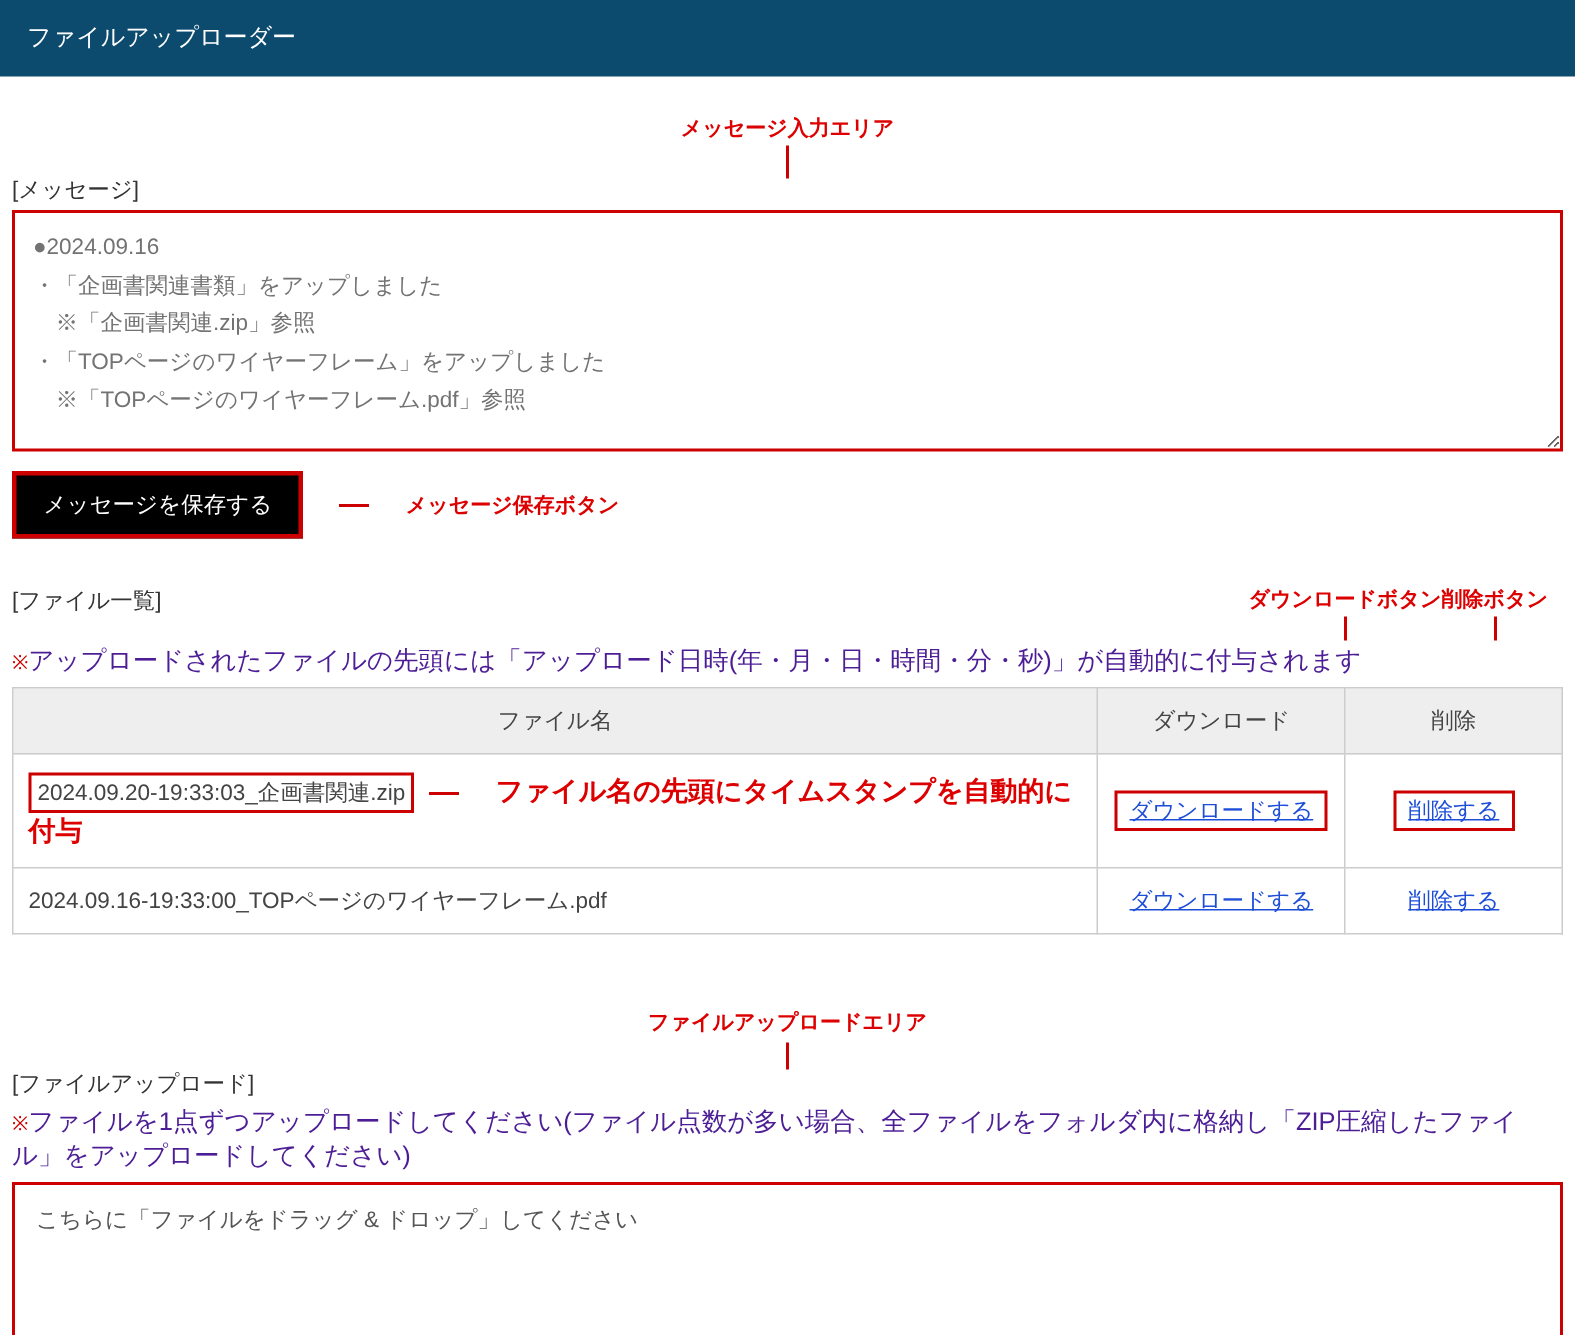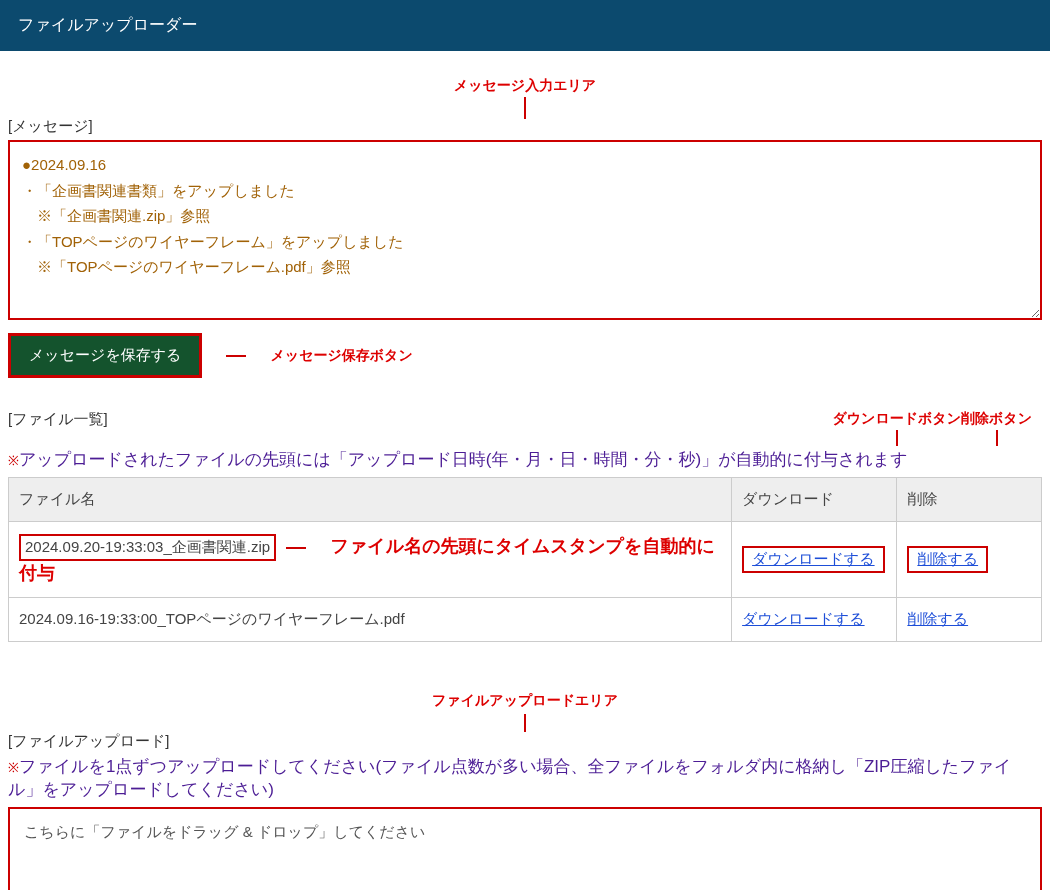--- a/index.html
+++ b/index.html
@@ -35,45 +35,45 @@
     }
     .annotation-center {
       text-align: center;
       margin: 18px 0 4px 0;
     }
     .message-area-wrap {
       position: relative;
     }
     .message-textarea {
       width: 100%;
-      height: 180px;
+      height: 161px;
       border: 2px solid #c00;
       padding: 10px 12px;
       font-size: 15px;
       line-height: 1.7;
       resize: both;
       font-family: inherit;
-      color: #a16207;
+      color: #737373;
     }
     .annotation-line-v {
       width: 2px;
       height: 22px;
       background: #c00;
       margin: 0 auto;
       margin-top: -2px;
       margin-bottom: -2px;
     }
     .save-button-row {
       display: flex;
       align-items: center;
       gap: 18px;
       margin-top: 10px;
     }
     .save-button {
-      background: #14532d;
+      background: #000000;
       color: #fff;
       border: 3px solid #c00;
       padding: 10px 18px;
       font-size: 15px;
       cursor: pointer;
     }
     .section-gap {
       height: 32px;
     }
     .note-red {
@@ -86,21 +86,21 @@
     }
     .file-table {
       width: 100%;
       border-collapse: collapse;
       margin-top: 6px;
     }
     .file-table th,
     .file-table td {
       border: 1px solid #ccc;
       padding: 12px 10px;
-      text-align: left;
+      text-align: center;
       font-size: 15px;
       color: #444;
     }
     .file-table th {
       background: #eee;
       font-weight: normal;
     }
     .file-table td.filename {
       text-align: left;
     }

